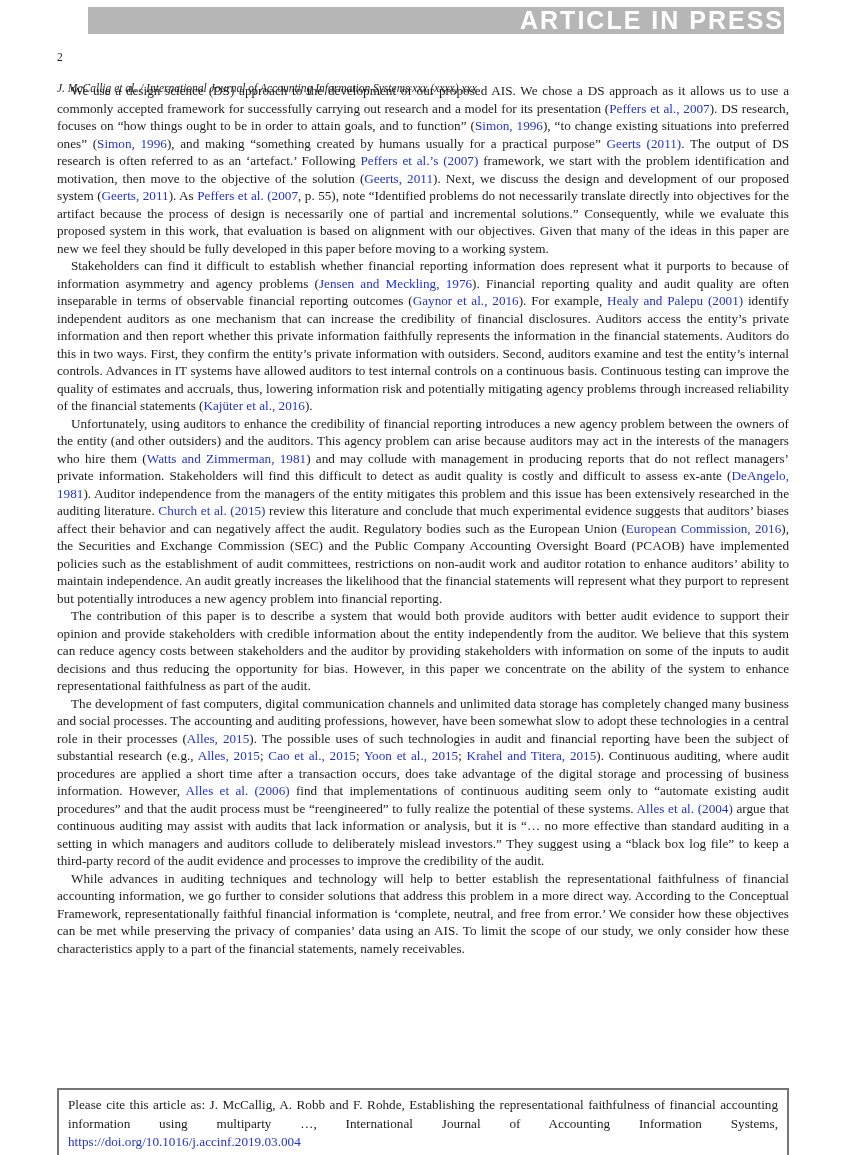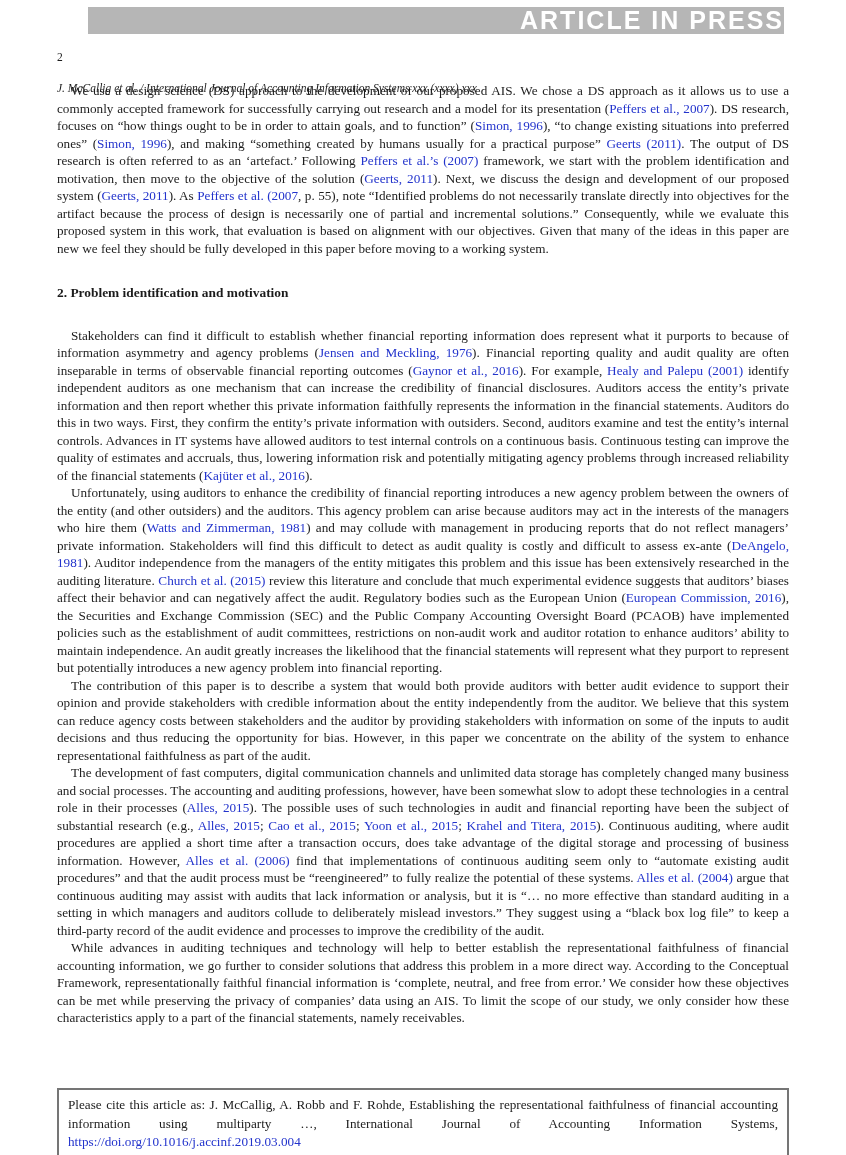--- a/index.html
+++ b/index.html
@@ -98,21 +98,20 @@
 
 <div class="banner">ARTICLE IN PRESS</div>
 
 <div class="header-row">
   <span class="page-number">2</span>
   <span class="running-title">J. McCallig et al. / International Journal of Accounting Information Systems xxx (xxxx) xxx</span>
 </div>
 
 <div class="content">
     <p class="para indent"><span>We use a design science (DS) approach to the development of our proposed AIS. We chose a DS approach as it allows us to use a commonly accepted framework for successfully carrying out research and a model for its presentation (</span><span class="cite-link">Peffers et al., 2007</span><span>). DS research, focuses on “how things ought to be in order to attain goals, and to function” (</span><span class="cite-link">Simon, 1996</span><span>), “to change existing situations into preferred ones” (</span><span class="cite-link">Simon, 1996</span><span>), and making “something created by humans usually for a practical purpose” </span><span class="cite-link">Geerts (2011)</span><span>. The output of DS research is often referred to as an ‘artefact.’ Following </span><span class="cite-link">Peffers et al.’s (2007)</span><span> framework, we start with the problem identification and motivation, then move to the objective of the solution (</span><span class="cite-link">Geerts, 2011</span><span>). Next, we discuss the design and development of our proposed system (</span><span class="cite-link">Geerts, 2011</span><span>). As </span><span class="cite-link">Peffers et al. (2007</span><span>, p. 55), note “Identified problems do not necessarily translate directly into objectives for the artifact because the process of design is necessarily one of partial and incremental solutions.” Consequently, while we evaluate this proposed system in this work, that evaluation is based on alignment with our objectives. Given that many of the ideas in this paper are new we feel they should be fully developed in this paper before moving to a working system.</span></p>
-    <h2 class="section-heading">2. Problem identification and motivation</h2>
     <p class="para indent"><span>Stakeholders can find it difficult to establish whether financial reporting information does represent what it purports to because of information asymmetry and agency problems (</span><span class="cite-link">Jensen and Meckling, 1976</span><span>). Financial reporting quality and audit quality are often inseparable in terms of observable financial reporting outcomes (</span><span class="cite-link">Gaynor et al., 2016</span><span>). For example, </span><span class="cite-link">Healy and Palepu (2001)</span><span> identify independent auditors as one mechanism that can increase the credibility of financial disclosures. Auditors access the entity’s private information and then report whether this private information faithfully represents the information in the financial statements. Auditors do this in two ways. First, they confirm the entity’s private information with outsiders. Second, auditors examine and test the entity’s internal controls. Advances in IT systems have allowed auditors to test internal controls on a continuous basis. Continuous testing can improve the quality of estimates and accruals, thus, lowering information risk and potentially mitigating agency problems through increased reliability of the financial statements (</span><span class="cite-link">Kajüter et al., 2016</span><span>).</span></p>
     <p class="para indent"><span>Unfortunately, using auditors to enhance the credibility of financial reporting introduces a new agency problem between the owners of the entity (and other outsiders) and the auditors. This agency problem can arise because auditors may act in the interests of the managers who hire them (</span><span class="cite-link">Watts and Zimmerman, 1981</span><span>) and may collude with management in producing reports that do not reflect managers’ private information. Stakeholders will find this difficult to detect as audit quality is costly and difficult to assess ex-ante (</span><span class="cite-link">DeAngelo, 1981</span><span>). Auditor independence from the managers of the entity mitigates this problem and this issue has been extensively researched in the auditing literature. </span><span class="cite-link">Church et al. (2015)</span><span> review this literature and conclude that much experimental evidence suggests that auditors’ biases affect their behavior and can negatively affect the audit. Regulatory bodies such as the European Union (</span><span class="cite-link">European Commission, 2016</span><span>), the Securities and Exchange Commission (SEC) and the Public Company Accounting Oversight Board (PCAOB) have implemented policies such as the establishment of audit committees, restrictions on non-audit work and auditor rotation to enhance auditors’ ability to maintain independence. An audit greatly increases the likelihood that the financial statements will represent what they purport to represent but potentially introduces a new agency problem into financial reporting.</span></p>
     <p class="para indent"><span>The contribution of this paper is to describe a system that would both provide auditors with better audit evidence to support their opinion and provide stakeholders with credible information about the entity independently from the auditor. We believe that this system can reduce agency costs between stakeholders and the auditor by providing stakeholders with information on some of the inputs to audit decisions and thus reducing the opportunity for bias. However, in this paper we concentrate on the ability of the system to enhance representational faithfulness as part of the audit.</span></p>
     <p class="para indent"><span>The development of fast computers, digital communication channels and unlimited data storage has completely changed many business and social processes. The accounting and auditing professions, however, have been somewhat slow to adopt these technologies in a central role in their processes (</span><span class="cite-link">Alles, 2015</span><span>). The possible uses of such technologies in audit and financial reporting have been the subject of substantial research (e.g., </span><span class="cite-link">Alles, 2015</span><span>; </span><span class="cite-link">Cao et al., 2015</span><span>; </span><span class="cite-link">Yoon et al., 2015</span><span>; </span><span class="cite-link">Krahel and Titera, 2015</span><span>). Continuous auditing, where audit procedures are applied a short time after a transaction occurs, does take advantage of the digital storage and processing of business information. However, </span><span class="cite-link">Alles et al. (2006)</span><span> find that implementations of continuous auditing seem only to “automate existing audit procedures” and that the audit process must be “reengineered” to fully realize the potential of these systems. </span><span class="cite-link">Alles et al. (2004)</span><span> argue that continuous auditing may assist with audits that lack information or analysis, but it is “… no more effective than standard auditing in a setting in which managers and auditors collude to deliberately mislead investors.” They suggest using a “black box log file” to keep a third-party record of the audit evidence and processes to improve the credibility of the audit.</span></p>
     <p class="para indent"><span>While advances in auditing techniques and technology will help to better establish the representational faithfulness of financial accounting information, we go further to consider solutions that address this problem in a more direct way. According to the Conceptual Framework, representationally faithful financial information is ‘complete, neutral, and free from error.’ We consider how these objectives can be met while preserving the privacy of companies’ data using an AIS. To limit the scope of our study, we only consider how these characteristics apply to a part of the financial statements, namely receivables.</span></p>
   </div>
 
 <div class="footer-box"><span>Please cite this article as: J. McCallig, A. Robb and F. Rohde, Establishing the representational faithfulness of financial accounting information using multiparty …, International Journal of Accounting Information Systems, </span><span class="cite-link">https://doi.org/10.1016/j.accinf.2019.03.004</span></div>
 
 </body></html>

